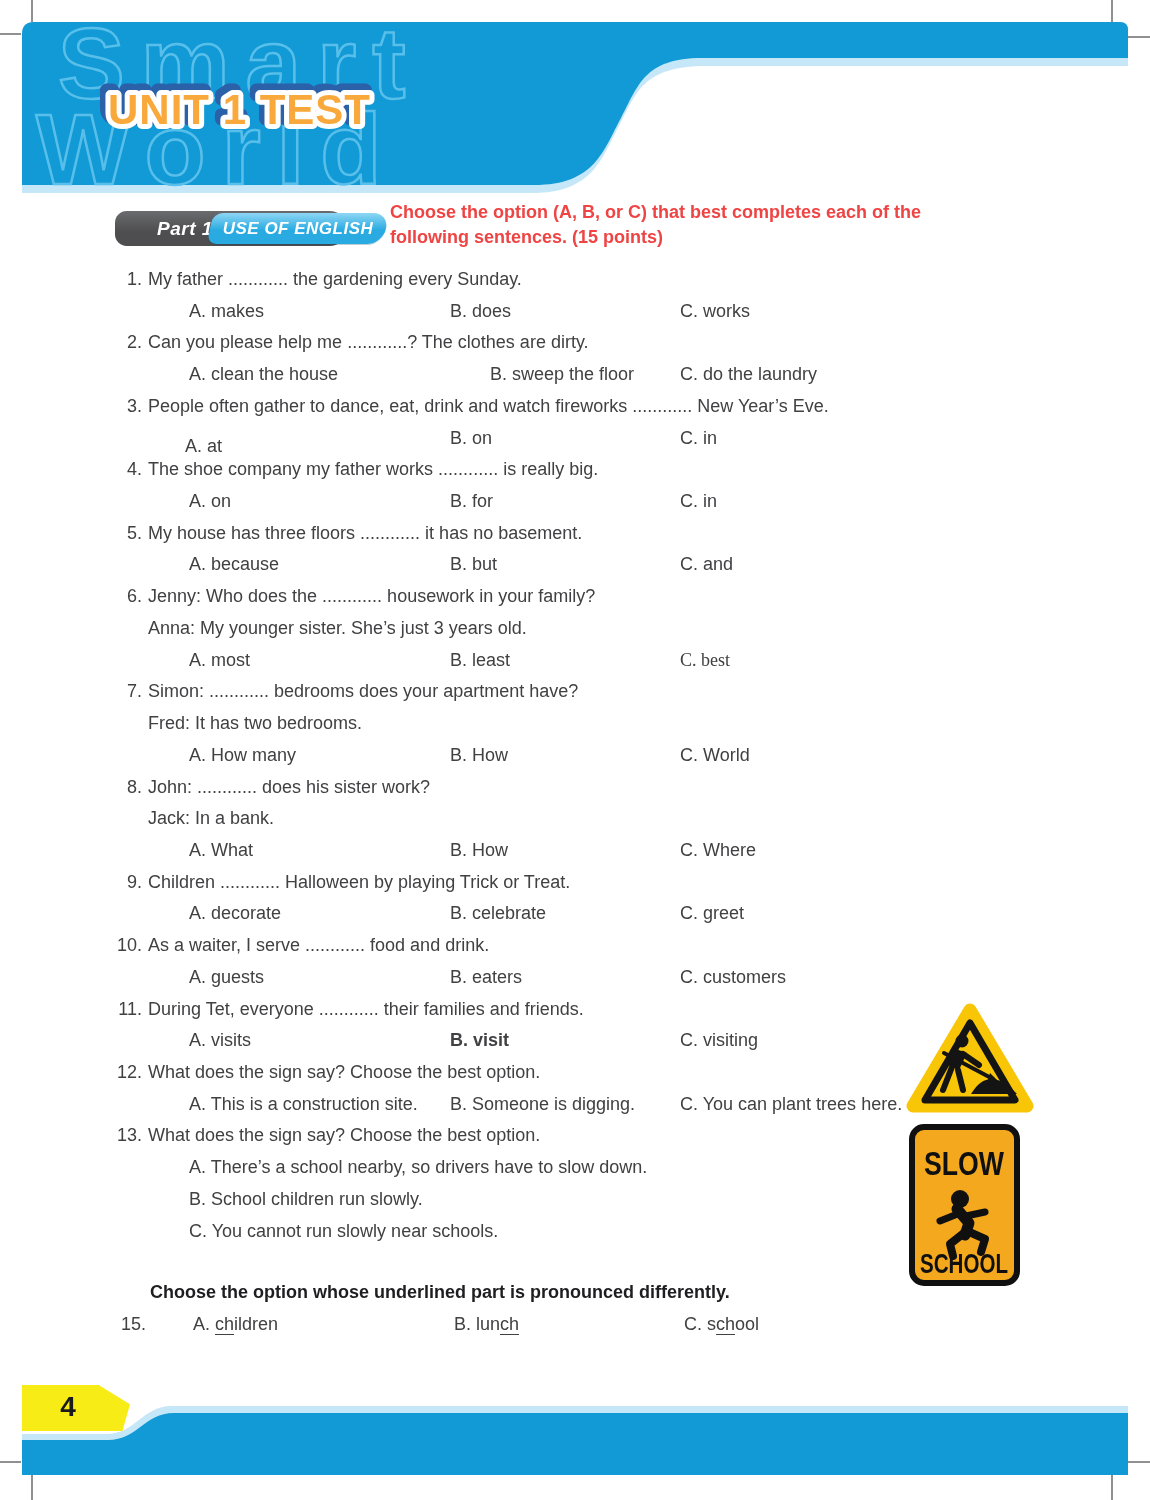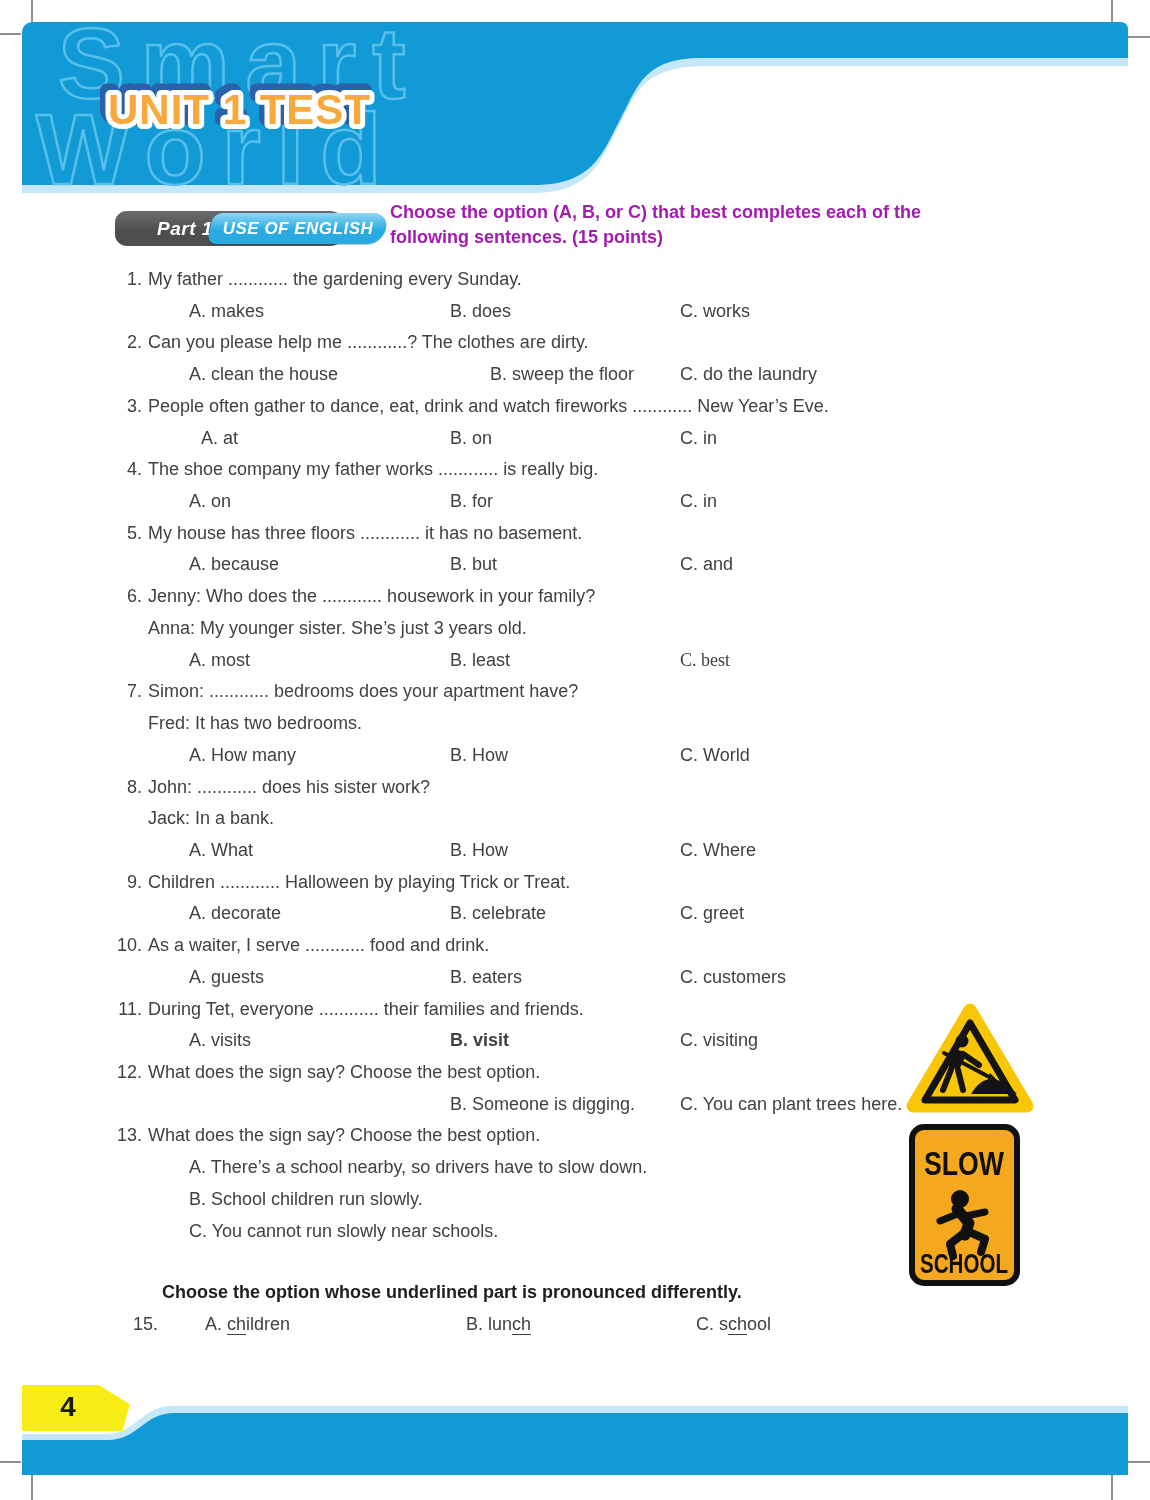--- a/index.html
+++ b/index.html
@@ -39,25 +39,25 @@
     background:linear-gradient(#8ed6f4,#29abe2 55%);border-radius:10px 16px 16px 10px;
     transform:skewX(-12deg);box-shadow:0 1px 0 rgba(0,60,90,.25);
   }
   .section-badge span{
     display:block;transform:skewX(12deg);text-align:center;line-height:31px;
     color:#fff;font-weight:bold;font-style:italic;font-size:17px;letter-spacing:.5px;
   }
   
   .instructions{
     position:absolute;left:390px;top:200px;width:580px;
-    font-weight:bold;font-size:18px;line-height:25px;color:#a21caf;
+    font-weight:bold;font-size:18px;line-height:25px;color:#ef4444;
   }
   
   #questions{position:absolute;left:0;top:264px;width:1150px;}
-  #pron{position:absolute;left:16px;top:1277px;width:1002px;}
+  #pron{position:absolute;left:4px;top:1277px;width:1002px;}
   .qline{position:relative;height:31.72px;font-size:18px;}
   .qnum{position:absolute;left:88px;width:54px;text-align:right;line-height:31.72px;}
   .qtext{position:absolute;left:148px;line-height:31.72px;white-space:nowrap;}
   .qtext.head{left:146px;font-weight:bold;color:#1e1e20;}
   .opt{position:absolute;top:0;line-height:31.72px;white-space:nowrap;}
   .ul{border-bottom:1.7px solid #414042;}
   
   .roadworks{position:absolute;left:905px;top:1002px;}
   .school-sign{position:absolute;left:908px;top:1123px;}
   .school-sign text{font-family:"Liberation Sans","DejaVu Sans",sans-serif;font-weight:bold;}
@@ -129,21 +129,21 @@
       <div class="qline">
         <span class="opt" style="left: 189px;">A. clean the house</span>
         <span class="opt" style="left: 450px; margin-left: 40px;">B. sweep the floor</span>
         <span class="opt" style="left: 680px;">C. do the laundry</span>
       </div>
       <div class="qline">
         <span class="qnum">3.</span>
         <span class="qtext">People often gather to dance, eat, drink and watch fireworks ............ New Year’s Eve.</span>
       </div>
       <div class="qline">
-        <span class="opt" style="left: 201px;">A. at</span>
+        <span class="opt" style="left: 185px; margin-top: 8px;">A. at</span>
         <span class="opt" style="left: 450px;">B. on</span>
         <span class="opt" style="left: 680px;">C. in</span>
       </div>
       <div class="qline">
         <span class="qnum">4.</span>
         <span class="qtext">The shoe company my father works ............ is really big.</span>
       </div>
       <div class="qline">
         <span class="opt" style="left: 189px;">A. on</span>
         <span class="opt" style="left: 450px;">B. for</span>
@@ -219,20 +219,21 @@
       <div class="qline">
         <span class="opt" style="left: 189px;">A. visits</span>
         <span class="opt" style="left: 450px; font-weight: bold;">B. visit</span>
         <span class="opt" style="left: 680px;">C. visiting</span>
       </div>
       <div class="qline">
         <span class="qnum">12.</span>
         <span class="qtext">What does the sign say? Choose the best option.</span>
       </div>
       <div class="qline">
+        <span class="opt" style="left: 189px;">A. This is a construction site.</span>
         <span class="opt" style="left: 450px;">B. Someone is digging.</span>
         <span class="opt" style="left: 680px;">C. You can plant trees here.</span>
       </div>
       <div class="qline">
         <span class="qnum">13.</span>
         <span class="qtext">What does the sign say? Choose the best option.</span>
       </div>
       <div class="qline">
         <span class="opt" style="left: 189px;">A. There’s a school nearby, so drivers have to slow down.</span>
       </div>

